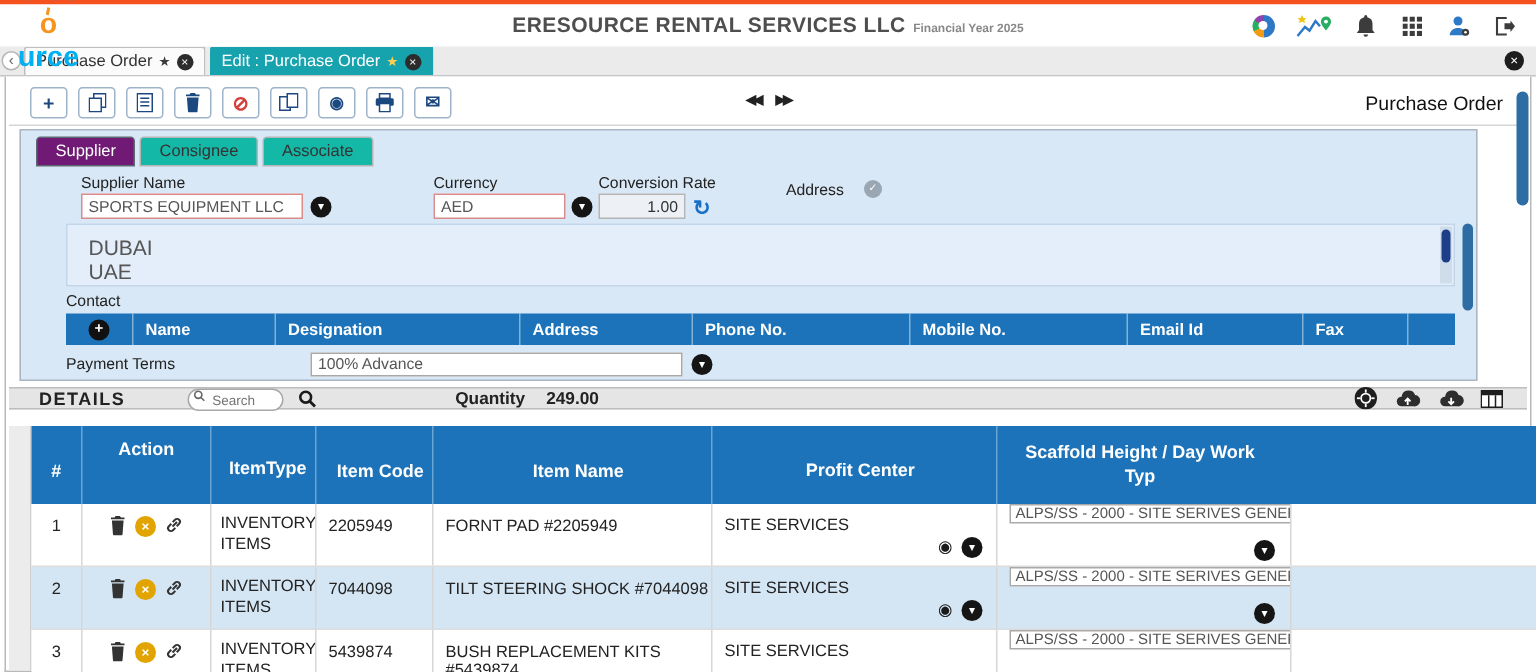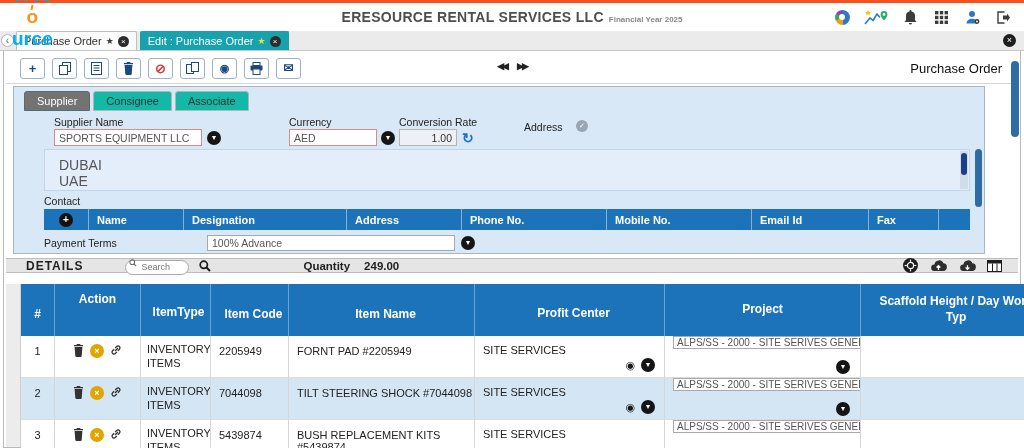--- a/index.html
+++ b/index.html
@@ -56,21 +56,21 @@
     font-size:9px; color:#222; font-weight:bold; }
   .nav-arrows span { cursor:pointer; letter-spacing:-2px; }
   .pagetitle { position:absolute; right:16px; top:8px; font-size:13px; color:#111; }
 
   
   .fpanel { position:absolute; left:9px; top:35px; width:972px; height:168px;
     border:1px solid #a9b6c2; background:#d9e8f6; }
   .ftabs { position:absolute; left:10px; top:4px; display:flex; gap:3px; }
   .ftab { height:20px; display:flex; align-items:center; padding:0 12px; font-size:11px;
     background:#14b8a6; border:1px solid #b5b5b5; color:#333; border-radius:3px 3px 0 0; cursor:pointer; }
-  .ftab.active { background:#737373; border-color:#5d6873; color:#fff; }
+  .ftab.active { background:#701a75; border-color:#5d6873; color:#fff; }
   .flabel { position:absolute; font-size:10.5px; color:#222; }
   .inp { position:absolute; height:17px; border:1px solid #d98a8a; background:#fff; font-size:10.5px;
     color:#555; padding:0 4px; font-family:"Liberation Sans",sans-serif; }
   .inp.gray { background:#edf0f4; border-color:#b5b5b5; text-align:right; color:#333; }
   .inp.plain { border-color:#a8a8a8; }
   .ddc { width:14px; height:14px; border-radius:50%; background:#151515; color:#fff;
     display:inline-flex; align-items:center; justify-content:center; font-size:8px; line-height:1; cursor:pointer; }
   .ddc.abs { position:absolute; }
   .refresh { position:absolute; color:#1a6fc9; font-size:14px; font-weight:bold; cursor:pointer; line-height:1; }
   .infoc { position:absolute; width:12px; height:12px; border-radius:50%; background:#9aa7b2; color:#fff;
@@ -380,21 +380,20 @@
     <div class="lgutter"></div>
 
     <div class="dtable">
       <div class="dhead">
         <span class="dh c-num">#</span>
         <span class="dh c-action">Action</span>
         <span class="dh c-type">ItemType</span>
         <span class="dh c-code">Item Code</span>
         <span class="dh c-name">Item Name</span>
         <span class="dh c-profit">Profit Center</span>
-        <span class="dh c-project">Project</span>
         <span class="dh c-scaffold">Scaffold Height / Day Work Typ</span>
       </div>
 
       <div class="drow">
         <span class="dc c-num">1</span>
         <span class="dc c-action">
           <span class="act">
               <svg width="11" height="13" viewBox="0 0 11 13">
                 <path fill="#333" d="M4 0h3l.6 1H10v1.2H1V1h2.4L4 0zM1.6 3h7.8l-.7 9.1c0 .5-.5.9-1 .9H3.3c-.5 0-1-.4-1-.9L1.6 3z"></path>
               </svg>

